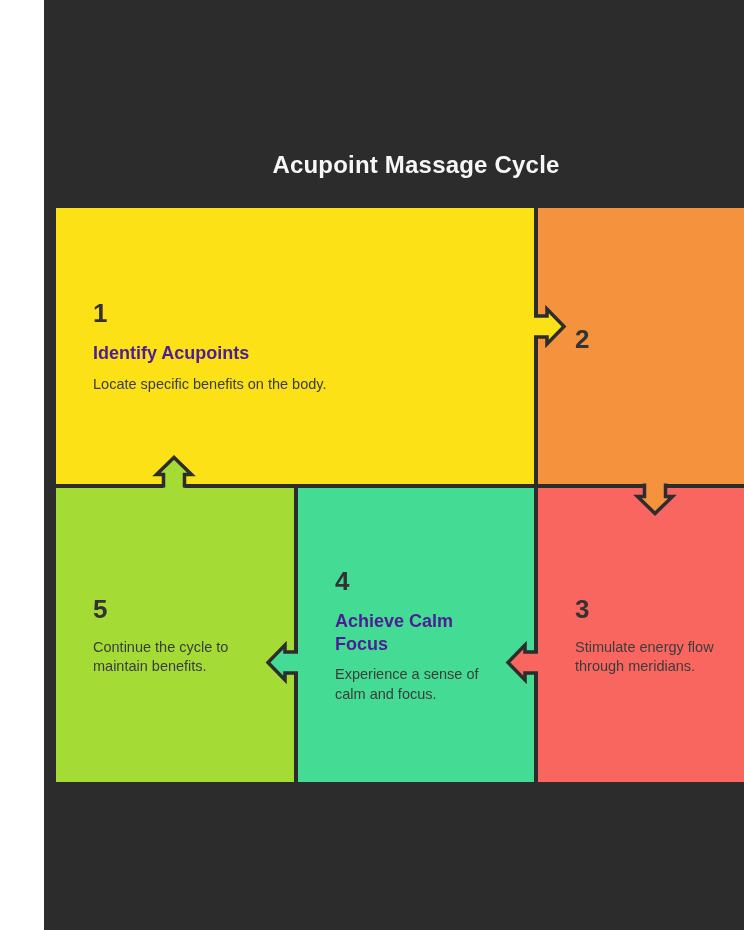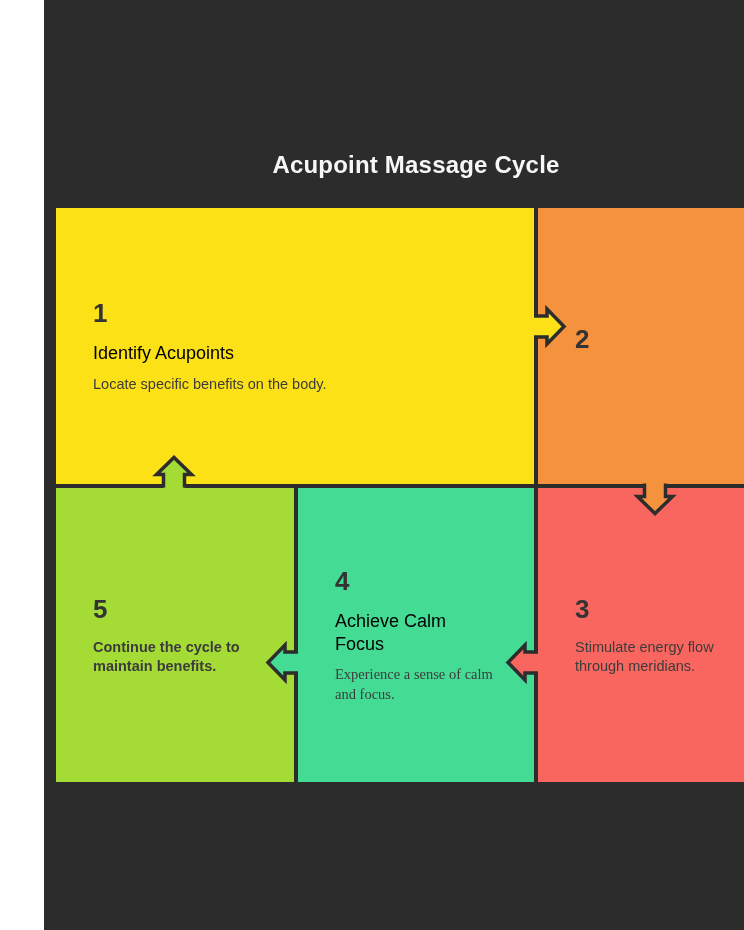--- a/index.html
+++ b/index.html
@@ -21,27 +21,27 @@
   .block{
     display:flex;flex-direction:column;justify-content:center;
     padding:0 28px 0 37px;box-sizing:border-box;
   }
   .b1{grid-column:1/3;grid-row:1;}
   .b2{grid-column:3;grid-row:1;}
   .b5{grid-column:1;grid-row:2;}
   .b4{grid-column:2;grid-row:2;}
   .b3{grid-column:3;grid-row:2;}
   .step-number{font-size:26px;font-weight:bold;color:#333333;line-height:1.2;margin-bottom:13px;}
-  .step-title{font-size:18px;font-weight:normal;color:#000000;line-height:1.25;margin-bottom:10px;}
+  .step-title{font-size:18px;font-weight:bold;color:#4c1d95;line-height:1.25;margin-bottom:10px;}
   .step-desc{font-size:14.5px;color:#3c3c3c;line-height:1.32;}
   .b2 .step-desc,.b3 .step-desc{max-width:155px;}
   .b3 .step-title,.b4 .step-title{max-width:150px;}
-  .b4 .step-desc{max-width:162px;font-family:Liberation Serif, serif;}
+  .b4 .step-desc{max-width:162px;}
   .b5 .step-title{white-space:nowrap;}
-  .b5 .step-desc{max-width:152px;font-weight:bold;}
+  .b5 .step-desc{max-width:152px;}
   .arrow{position:absolute;transform-origin:22px 24.5px;}
 </style>
 </head>
 <body>
 
 <div class="canvas" style="background-color: rgb(45, 44, 44);">
 
   <div class="title" style="color: rgb(247, 247, 247);">Acupoint Massage Cycle</div>
 
   <div class="grid">

